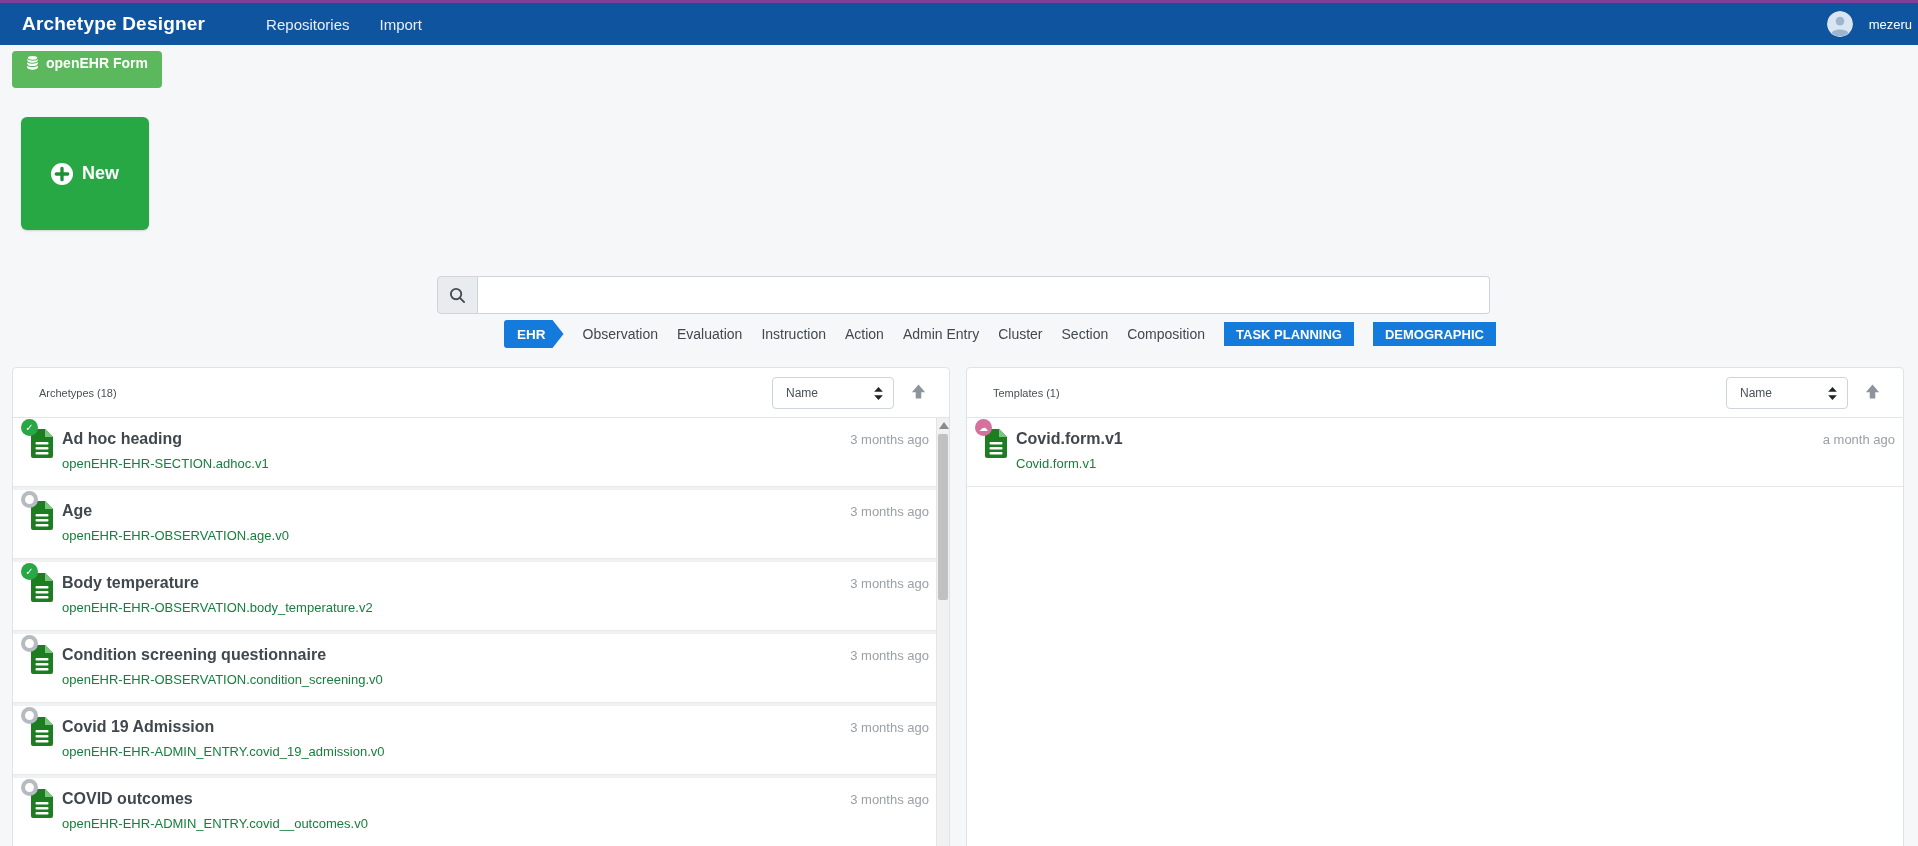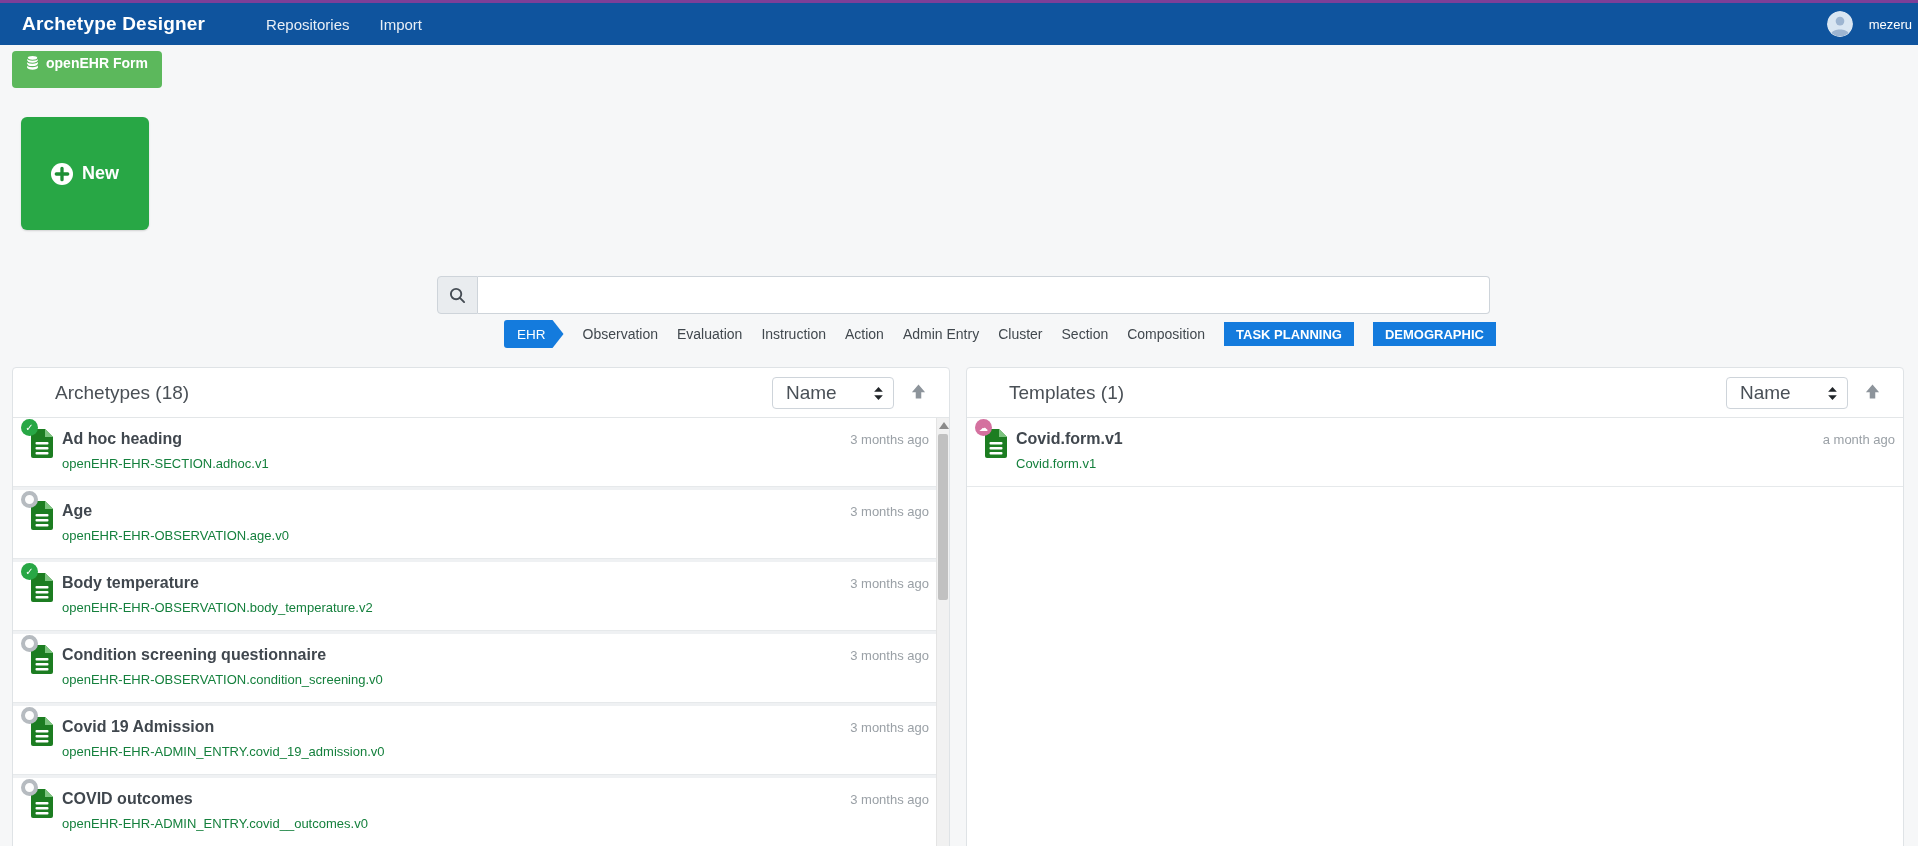--- a/index.html
+++ b/index.html
@@ -36,40 +36,40 @@
   .search-addon { width:41px; height:38px; background:#e9ecef; border:1px solid #ced4da;
                   border-radius:4px 0 0 4px; display:flex; align-items:center; justify-content:center; }
   .search-input { flex:1; height:38px; border:1px solid #ced4da; border-left:none;
                   border-radius:0 4px 4px 0; outline:none; font-size:15px; padding:0 12px;
                   font-family:inherit; background:#fff; }
 
   
   .chips { position:absolute; left:504px; top:319px; width:913px; height:30px;
            display:flex; align-items:center; gap:19px; }
   .chip-arrow { height:28px; padding:0 18px 0 13px; background:#147bdd; color:#fff;
-                font-size:13.5px; font-weight:normal; display:flex; align-items:center;
+                font-size:13.5px; font-weight:bold; display:flex; align-items:center;
                 clip-path:polygon(0 0, calc(100% - 11px) 0, 100% 50%, calc(100% - 11px) 100%, 0 100%);
                 border-radius:3px 0 0 3px; cursor:pointer; }
   .chip-text { font-size:14px; color:#41484e; cursor:pointer; white-space:nowrap; }
   .chip-solid { height:24px; padding:0 12px; background:#147bdd; color:#fff; font-size:13px;
                 font-weight:bold; display:flex; align-items:center; cursor:pointer; white-space:nowrap; }
   .chip-solid.first { margin-left:auto; }
 
   
   .panel { position:absolute; top:367px; width:938px; height:520px; background:#fff;
            border:1px solid #dfe3e6; border-radius:4px; }
   .panel-left { left:12px; }
   .panel-right { left:966px; }
   .panel-header { position:relative; height:50px; border-bottom:1px solid #e3e6e8;
                   display:flex; align-items:center; padding-left:26px; }
-  .panel-title { font-size:19px; color:#4a5056;margin-left:16px; }
+  .panel-title { font-size:11px; color:#4a5056; }
   .sort-select { position:absolute; right:55px; top:9px; width:122px; height:32px;
                  border:1px solid #ced4da; border-radius:4px; background:#fff;
                  display:flex; align-items:center; padding:0 10px 0 13px; cursor:pointer; }
-  .sort-select .sort-val { font-size:19px; color:#495057; flex:1; }
+  .sort-select .sort-val { font-size:12px; color:#495057; flex:1; }
   .sort-dir { position:absolute; right:22px; top:15px; width:18px; height:18px; cursor:pointer;
               background:none; border:none; }
 
   .list { position:relative; }
   .panel-left .list { background:#eff1f3; }
   .row { position:relative; height:69px; background:#fff; border-bottom:1px solid #e6e9eb;
          margin-bottom:3px; cursor:pointer; }
   .row:last-child { margin-bottom:0; }
   .icon-wrap { position:absolute; left:16px; top:10px; width:26px; height:32px; }
   .badge { position:absolute; left:-8px; top:-9px; width:17px; height:17px; border-radius:50%;

